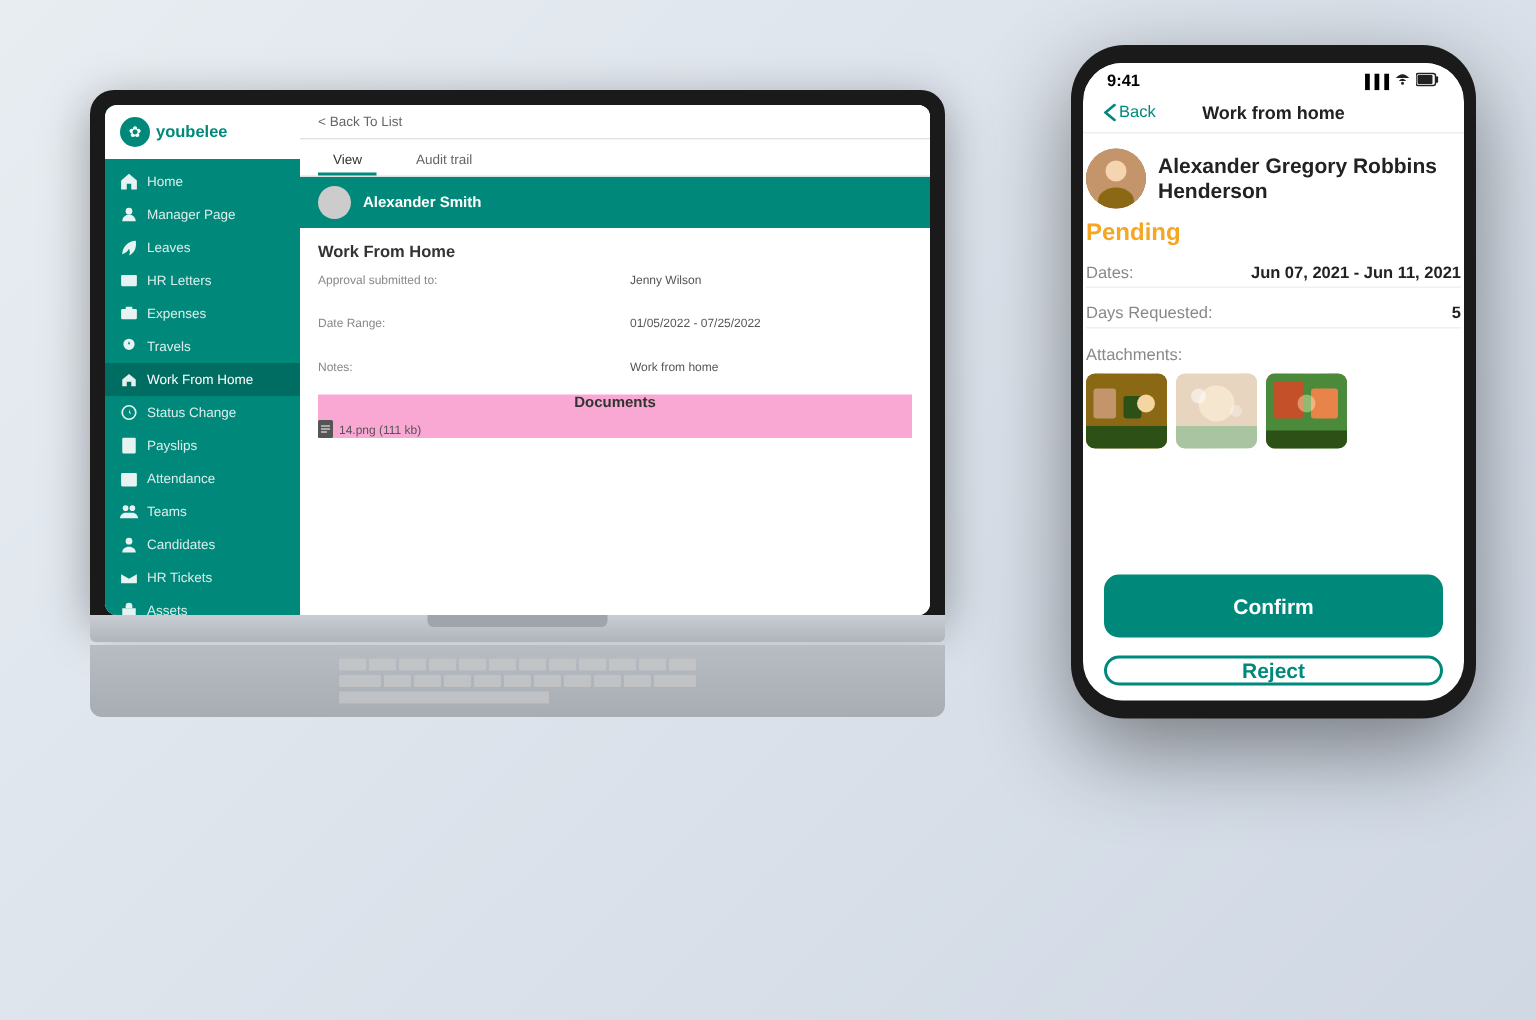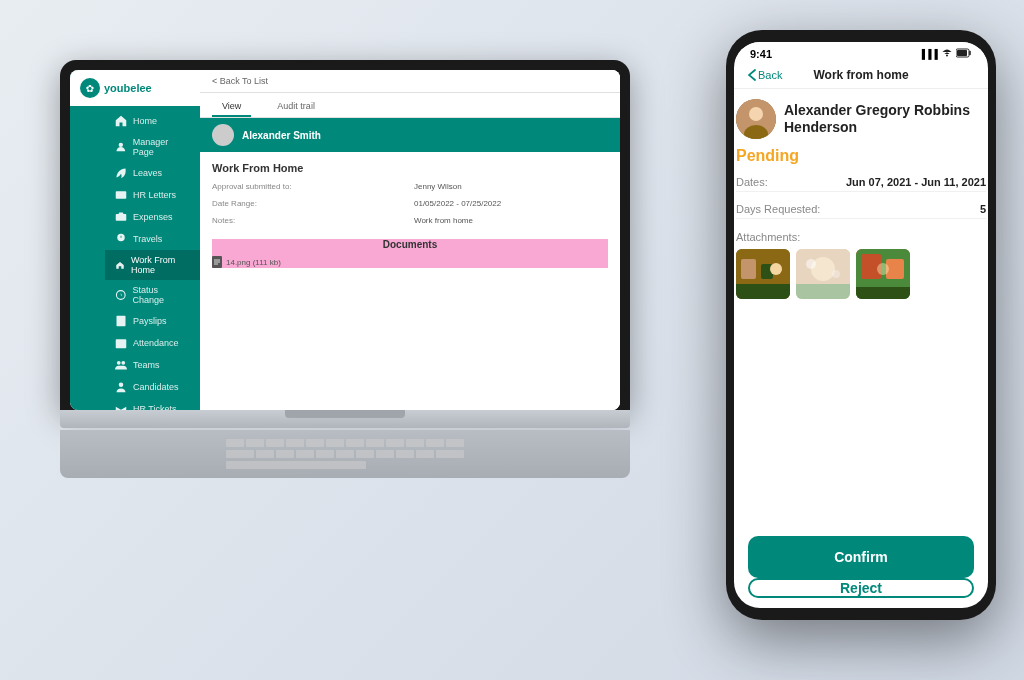--- a/index.html
+++ b/index.html
@@ -116,21 +116,20 @@
       padding: 4px 0;
     }
     .nav-item {
       display: flex;
       align-items: center;
       gap: 6px;
       padding: 5px 10px;
       color: rgba(255,255,255,0.85);
       font-size: 9px;
       cursor: pointer;
-      margin-left: 35px;
     }
     .nav-item.active {
       background: rgba(0,0,0,0.2);
       color: #fff;
     }
     .nav-icon {
       width: 12px;
       height: 12px;
       opacity: 0.9;
     }
@@ -196,42 +195,42 @@
     }
     .wfh-title {
       font-size: 11px;
       font-weight: 600;
       color: #333;
       margin-bottom: 8px;
     }
     .wfh-grid {
       display: grid;
       grid-template-columns: 1fr 1fr;
-      gap: 8px;
+      gap: 20px;
       font-size: 8.5px;
       color: #555;
     }
     .wfh-label { color: #888; font-size: 8px; }
     .wfh-value { font-size: 8px; }
     .docs-section {
       margin-top: 12px;
       padding: 8px 12px;
       background: #f9a8d4;
       text-align: center;
     }
     .docs-title { font-size: 10px; font-weight: 600; color: #333; margin-bottom: 6px; }
     .doc-item { font-size: 8px; color: #555; display: flex; align-items: center; gap: 4px; }
 
     
     .phone-wrapper {
       position: absolute;
-      right: 28px;
+      right: 40px;
       top: 30px;
       width: 270px;
-      height: 590px;
+      height: 449px;
     }
     .phone-shell {
       width: 100%;
       height: 100%;
       background: #1a1a1a;
       border-radius: 36px;
       padding: 12px 8px;
       box-shadow: 0 20px 60px rgba(0,0,0,0.45);
       display: flex;
       flex-direction: column;
@@ -362,21 +361,21 @@
     .thumb2 {
       background: linear-gradient(135deg, #e8d5c0 0%, #f5e6d0 30%, #a8c4a0 60%, #d4e8d0 100%);
     }
     .thumb3 {
       background: linear-gradient(135deg, #c4502a 0%, #e8834a 30%, #2d5016 60%, #4a8a3a 100%);
     }
     .phone-actions {
       padding: 8px 14px 10px;
       display: flex;
       flex-direction: column;
-      gap: 0;
+      gap: 12px;
     }
     .btn-confirm {
       background: #00897b;
       color: #fff;
       border: none;
       border-radius: 10px;
       padding: 13px;
       font-size: 14px;
       font-weight: 600;
       cursor: pointer;

